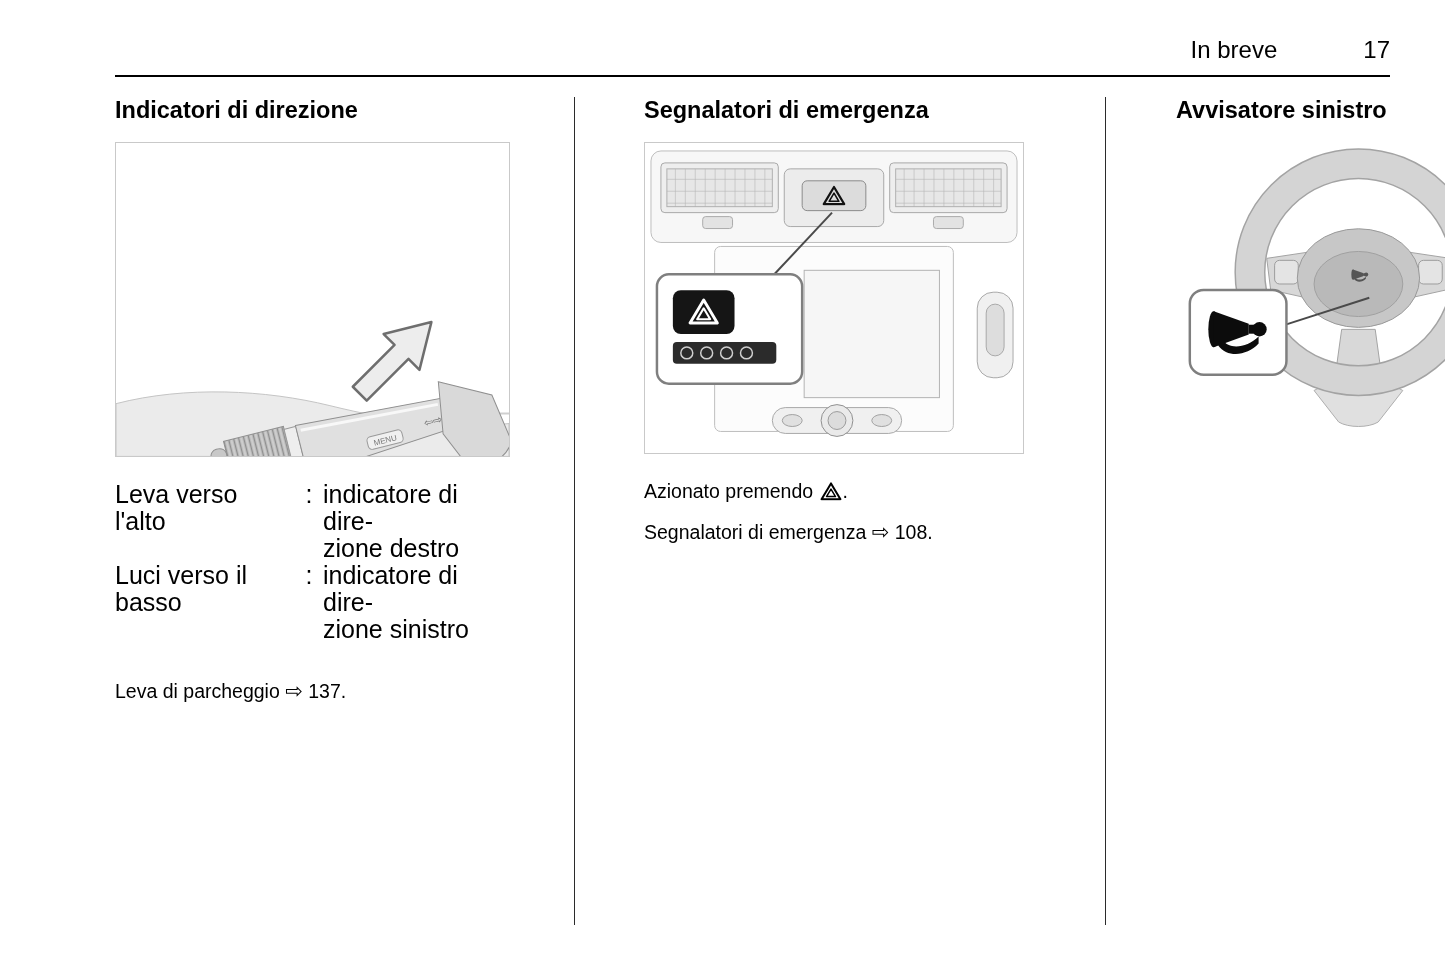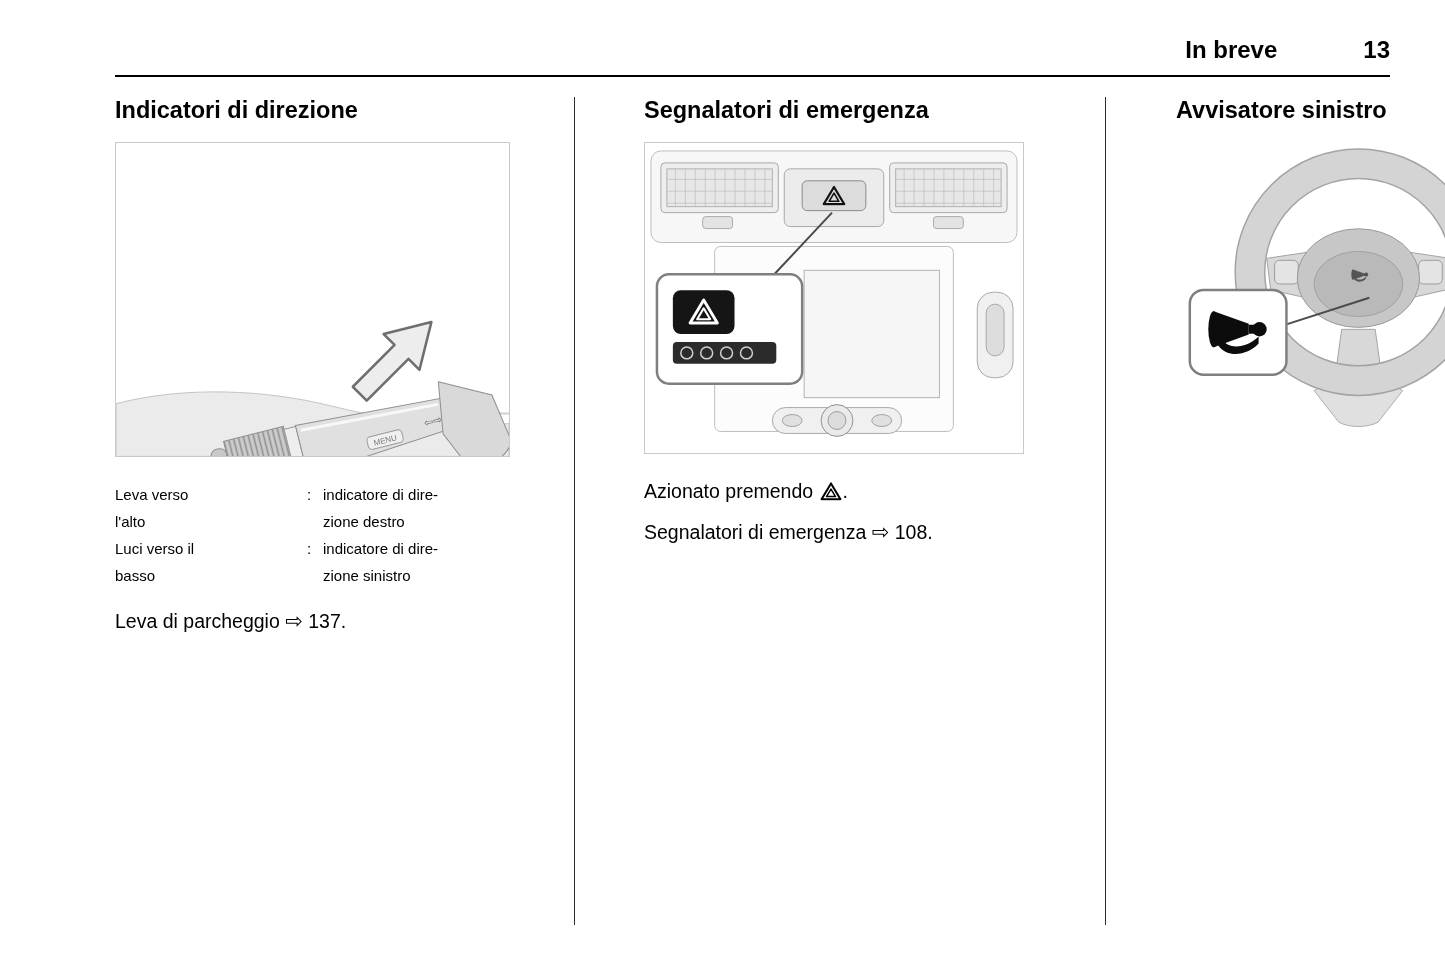--- a/index.html
+++ b/index.html
@@ -8,21 +8,21 @@
     width: 1445px; height: 965px;
     font-family: "Liberation Sans", sans-serif;
     color: #000;
     overflow: hidden;
   }
   .page { padding: 36px 55px 0 115px; }
 
   
   .page-header {
     display: flex; justify-content: flex-end; align-items: baseline;
-    gap: 86px; font-size: 24px; font-weight: 700; padding-bottom: 11px;
+    gap: 86px; font-size: 24px; font-weight: 400; padding-bottom: 11px;
   }
   .rule { height: 2px; background: #000; }
 
   
   .columns {
     display: grid;
     grid-template-columns: 415px 1px 442px 1px 1fr;
     margin-top: 20px;
     min-height: 828px;
     gap: 44px;
@@ -35,21 +35,21 @@
   h2.col-title { font-size: 23.5px; font-weight: 700; margin: 0 0 18px 0; }
 
   figure.illus { margin: 0 0 24px 0; }
   figure.illus svg { display: block; width: 100%; height: auto; }
   figure.framed { border: 1px solid #c9c9c9; }
   .col3 figure.illus { width: 355px; margin-bottom: 32px; }
 
   
   .def-table {
     display: grid; grid-template-columns: 180px 28px 1fr;
-    font-size: 15px; line-height: 27px; margin-bottom: 18px;
+    font-size: 25px; line-height: 27px; margin-bottom: 34px;
   }
   .def-table .colon { text-align: center; }
 
   p.ref, p.body-line { font-size: 19.5px; line-height: 27px; margin: 0 0 13px 0; }
   .ref-arrow { font-size: 21px; }
 
   .inline-icon { vertical-align: -3px; color: #000; margin: 0 1px; }
 
   .hidden-defs { position: absolute; width: 0; height: 0; }
 </style>
@@ -69,21 +69,21 @@
       <circle cx="64" cy="24" r="8" fill="currentColor"></circle>
       <path d="M18 42 C28 56 50 54 63 40 L63 32 C50 45 30 47 23 36 Z" fill="currentColor"></path>
     </symbol>
   </defs>
 </svg>
 
 <div class="page">
 
   <header class="page-header">
     <span>In breve</span>
-    <span>13</span>
+    <span>17</span>
   </header>
   <div class="rule"></div>
 
   <main class="columns">
 
     <section class="col1">
       <h2 class="col-title">Indicatori di direzione</h2>
 
       <figure class="illus framed">
         <svg viewBox="0 0 395 315">

